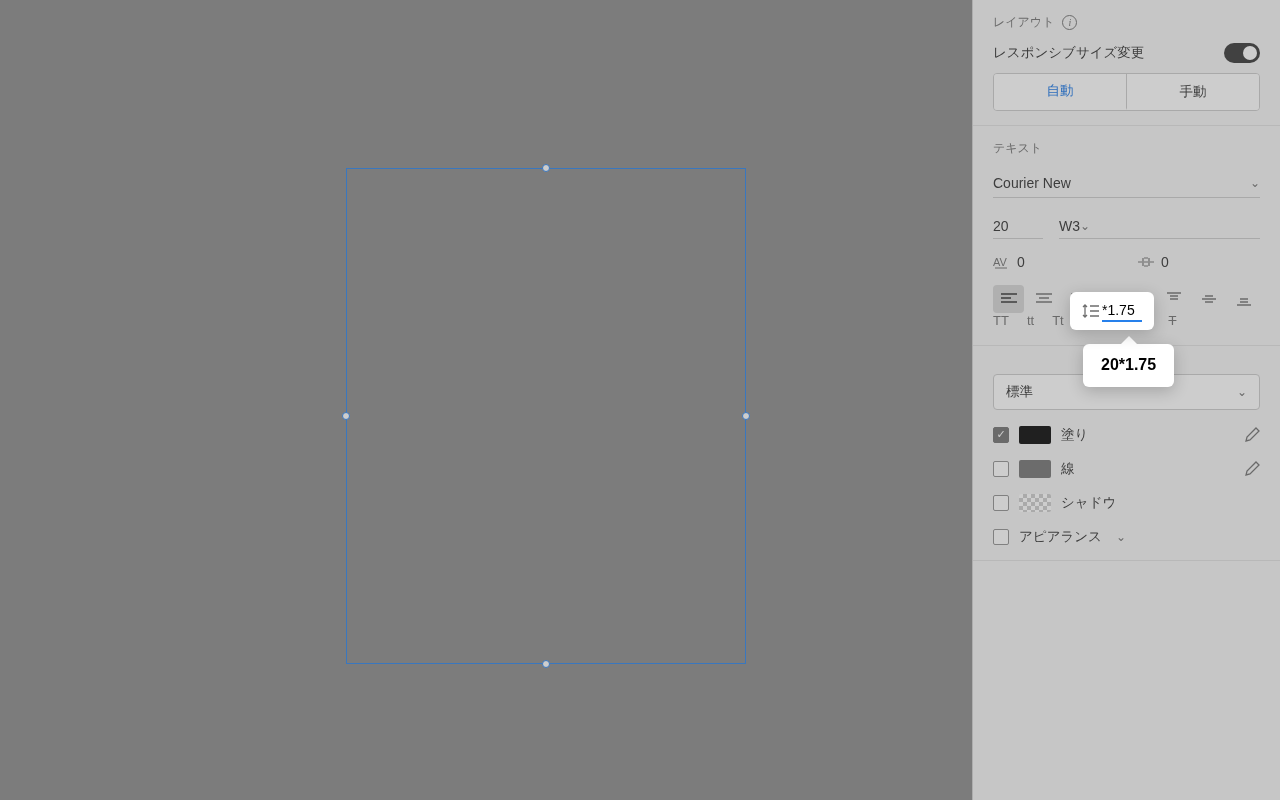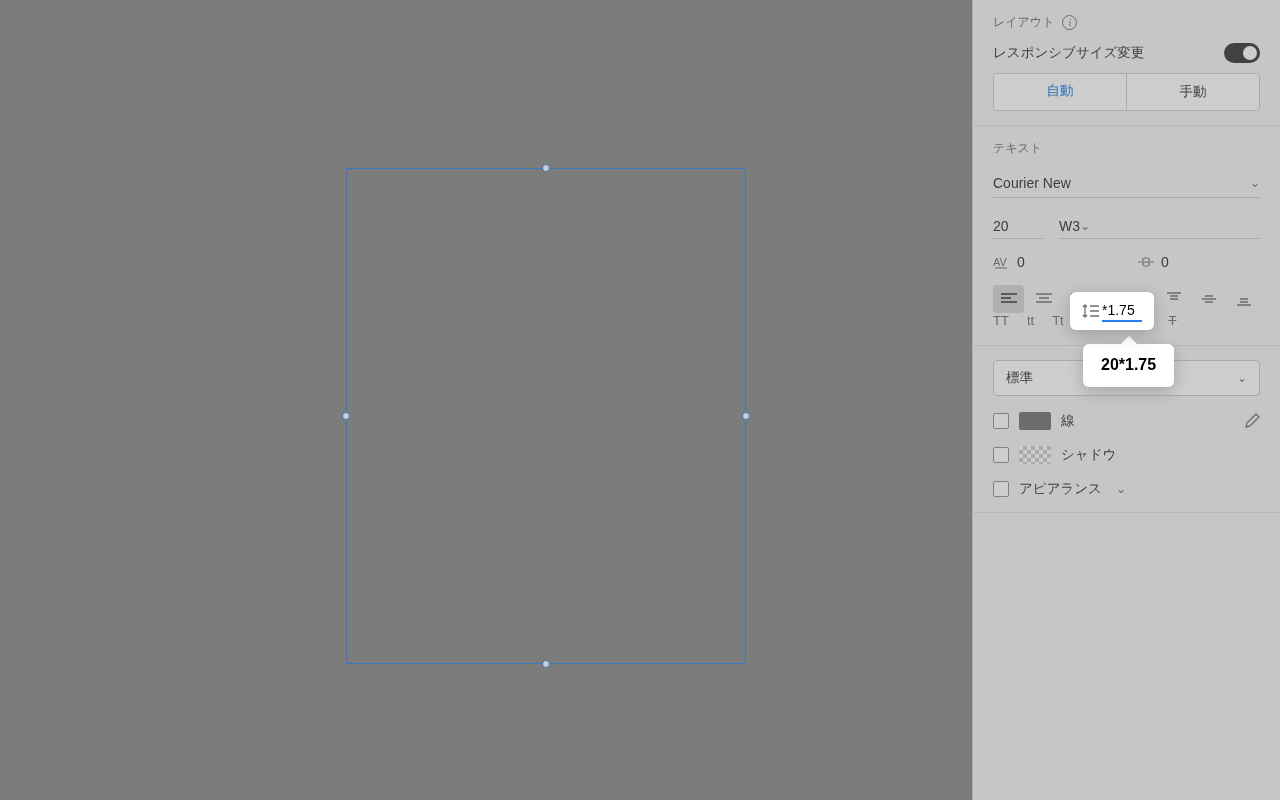--- a/index.html
+++ b/index.html
@@ -39,21 +39,21 @@
 .tooltip::before{content:"";position:absolute;top:-8px;left:50%;transform:translateX(-50%);border:8px solid transparent;border-bottom-color:#fff;border-top:none}
 .align-row{display:flex;gap:4px;margin-top:14px}
 .align-btn{width:32px;height:28px;display:flex;align-items:center;justify-content:center;border:none;background:transparent;border-radius:4px;cursor:pointer;color:#6e6e6e}
 .align-btn.active{background:#d4d4d4;color:#2c2c2c}
 .case-row{display:flex;gap:18px;margin-top:0;align-items:flex-start;font-size:13px;color:#6e6e6e}
 .case-item{cursor:pointer}
 .opacity-row{display:flex;align-items:center;gap:12px;margin-top:4px}
 .opacity-val{font-size:14px;color:#2c2c2c;width:42px}
 .slider{flex:1;height:4px;background:#1473e6;border-radius:2px;position:relative}
 .slider-thumb{position:absolute;right:-7px;top:-5px;width:14px;height:14px;background:#fff;border:1px solid #cacaca;border-radius:50%;box-shadow:0 1px 3px rgba(0,0,0,0.2)}
-.select-box{display:flex;align-items:center;justify-content:space-between;border:1px solid #cacaca;border-radius:4px;padding:8px 12px;font-size:13.5px;color:#2c2c2c;background:#fff}
+.select-box{display:flex;align-items:center;justify-content:space-between;border:1px solid #cacaca;border-radius:4px;padding:8px 12px;margin-top:14px;font-size:13.5px;color:#2c2c2c;background:#fff}
 .prop-row{display:flex;align-items:center;gap:10px;margin-top:16px;font-size:13.5px;color:#2c2c2c}
 .checkbox{width:16px;height:16px;border:1px solid #8e8e8e;border-radius:2px;background:#fff;display:flex;align-items:center;justify-content:center}
 .checkbox.checked{background:#6e6e6e;border-color:#6e6e6e}
 .checkbox.checked::after{content:"✓";color:#fff;font-size:11px}
 .swatch{width:32px;height:18px;border-radius:2px}
 .swatch.black{background:#000}
 .swatch.gray{background:#707070}
 .swatch.checker{background:repeating-conic-gradient(#ccc 0 25%,#fff 0 50%) 0 0/8px 8px}
 .eyedrop{margin-left:auto;color:#6e6e6e;cursor:pointer}
 .info-icon{width:15px;height:15px;border:1.3px solid #6e6e6e;border-radius:50%;display:inline-flex;align-items:center;justify-content:center;font-size:10px;color:#6e6e6e;font-style:italic;font-family:serif}
@@ -177,20 +177,30 @@
       <span class="case-item" style="text-decoration:line-through">T</span>
     </div>
   </div>
 
   <div class="section">
     <div class="select-box">
       <span>標準</span>
       <span class="chev">⌄</span>
     </div>
     <div class="prop-row">
+      <div class="checkbox checked"></div>
+      <div class="swatch black"></div>
+      <span>塗り</span>
+      <span class="eyedrop">
+          <svg width="16" height="16">
+            <path d="M12 1 L15 4 L6 13 L2 14 L3 10 Z" fill="none" stroke="#6e6e6e" stroke-width="1.3"></path>
+          </svg>
+        </span>
+    </div>
+    <div class="prop-row">
       <div class="checkbox"></div>
       <div class="swatch gray"></div>
       <span>線</span>
       <span class="eyedrop">
           <svg width="16" height="16">
             <path d="M12 1 L15 4 L6 13 L2 14 L3 10 Z" fill="none" stroke="#6e6e6e" stroke-width="1.3"></path>
           </svg>
         </span>
     </div>
     <div class="prop-row">

